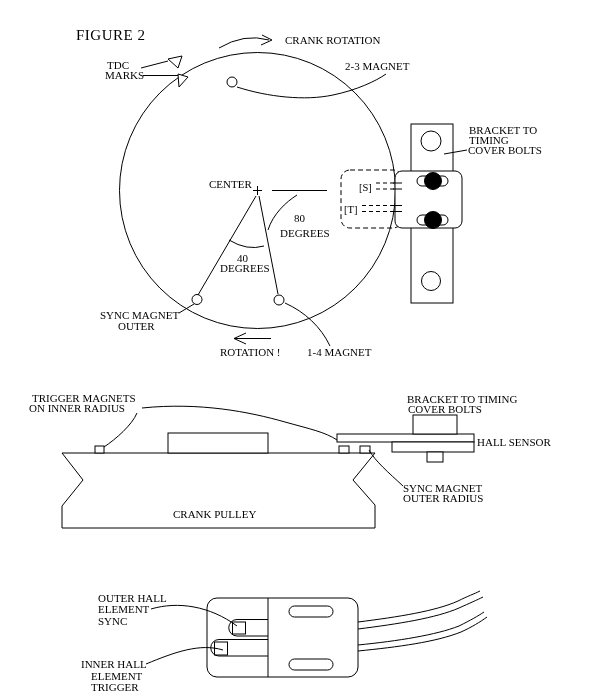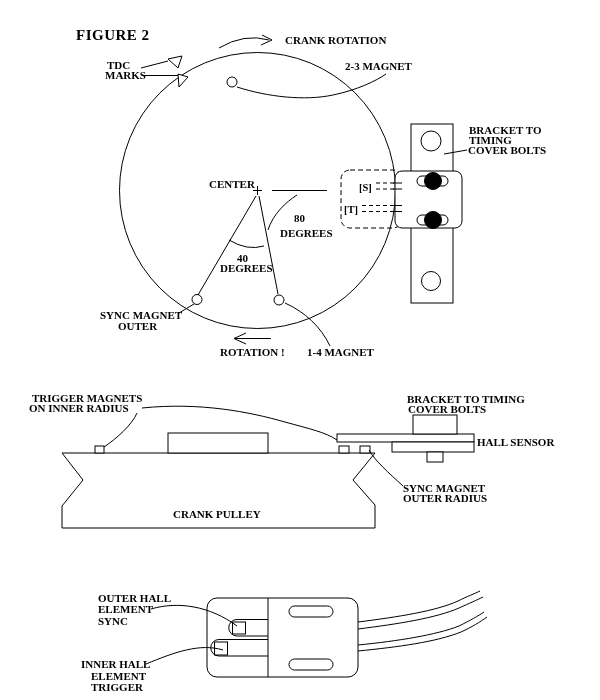--- a/index.html
+++ b/index.html
@@ -1,16 +1,16 @@
 <!DOCTYPE html>
 <html><head>
 <meta charset="utf-8">
 <style>
   html,body{margin:0;padding:0;background:#fff;}
-  .page{position:relative;width:600px;height:700px;background:#fff;overflow:hidden;font-weight:bold;}
+  .page{position:relative;width:600px;height:700px;background:#fff;overflow:hidden;}
   svg{display:block;}
   .lbl{font-family:"Liberation Serif","DejaVu Serif",serif;font-size:11px;fill:#000;}
   .lbl-sm{font-family:"Liberation Serif","DejaVu Serif",serif;font-size:10.5px;fill:#000;}
   .title{font-family:"Liberation Serif","DejaVu Serif",serif;font-size:15px;letter-spacing:.5px;fill:#000;}
   .ln{stroke:#000;stroke-width:1;fill:none;}
   .ln-f{stroke:#000;stroke-width:1;fill:#fff;}
   .dash{stroke:#000;stroke-width:1;fill:none;stroke-dasharray:5 3;}
   .dash2{stroke:#000;stroke-width:1;fill:none;stroke-dasharray:4 3;}
   .solid-black{fill:#000;stroke:#000;}
 </style>

